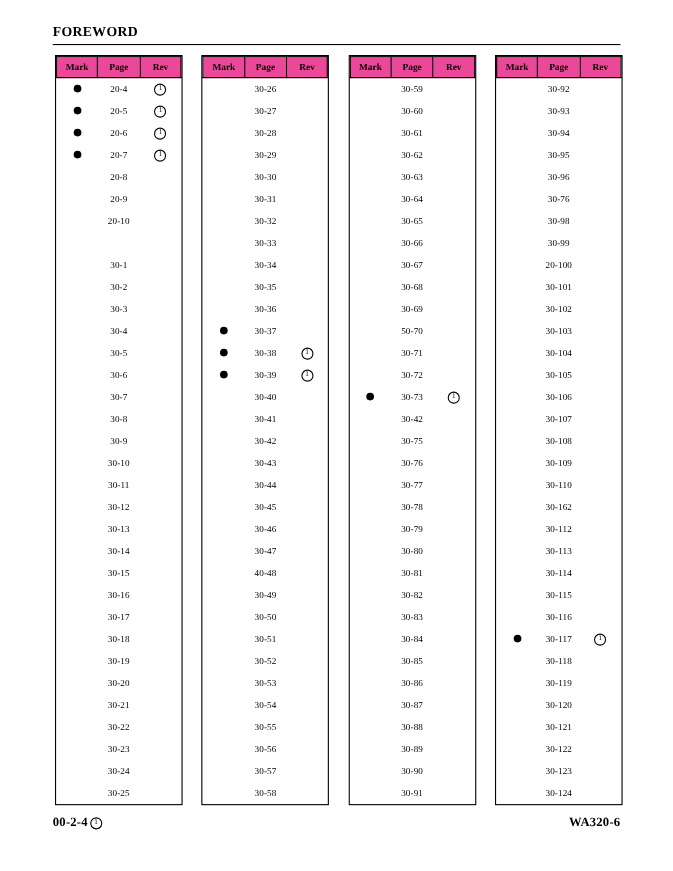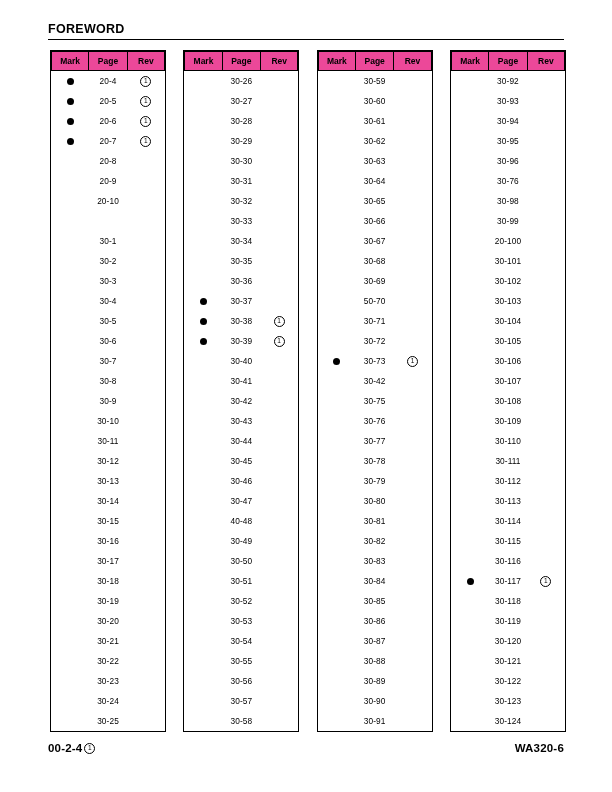--- a/index.html
+++ b/index.html
@@ -12,20 +12,21 @@
     height: 792px;
     font-family: "Liberation Sans", sans-serif;
     color: #000000;
     position: relative;
   }
   .page {
     position: absolute;
     left: 0; top: 0;
     width: 612px;
     height: 792px;
+    font-family: Liberation Serif, serif;
   }
   .header {
     position: absolute;
     left: 48px;
     top: 22px;
     width: 516px;
   }
   .header-title {
     font-size: 12.5px;
     font-weight: bold;
@@ -771,21 +772,21 @@
               <td class="page-cell">30-109</td>
               <td class="rev-cell"></td>
             </tr>
             <tr>
               <td class="mark-cell"></td>
               <td class="page-cell">30-110</td>
               <td class="rev-cell"></td>
             </tr>
             <tr>
               <td class="mark-cell"></td>
-              <td class="page-cell">30-111</td>
+              <td class="page-cell">30-162</td>
               <td class="rev-cell"></td>
             </tr>
             <tr>
               <td class="mark-cell"></td>
               <td class="page-cell">30-112</td>
               <td class="rev-cell"></td>
             </tr>
             <tr>
               <td class="mark-cell"></td>
               <td class="page-cell">30-113</td>

